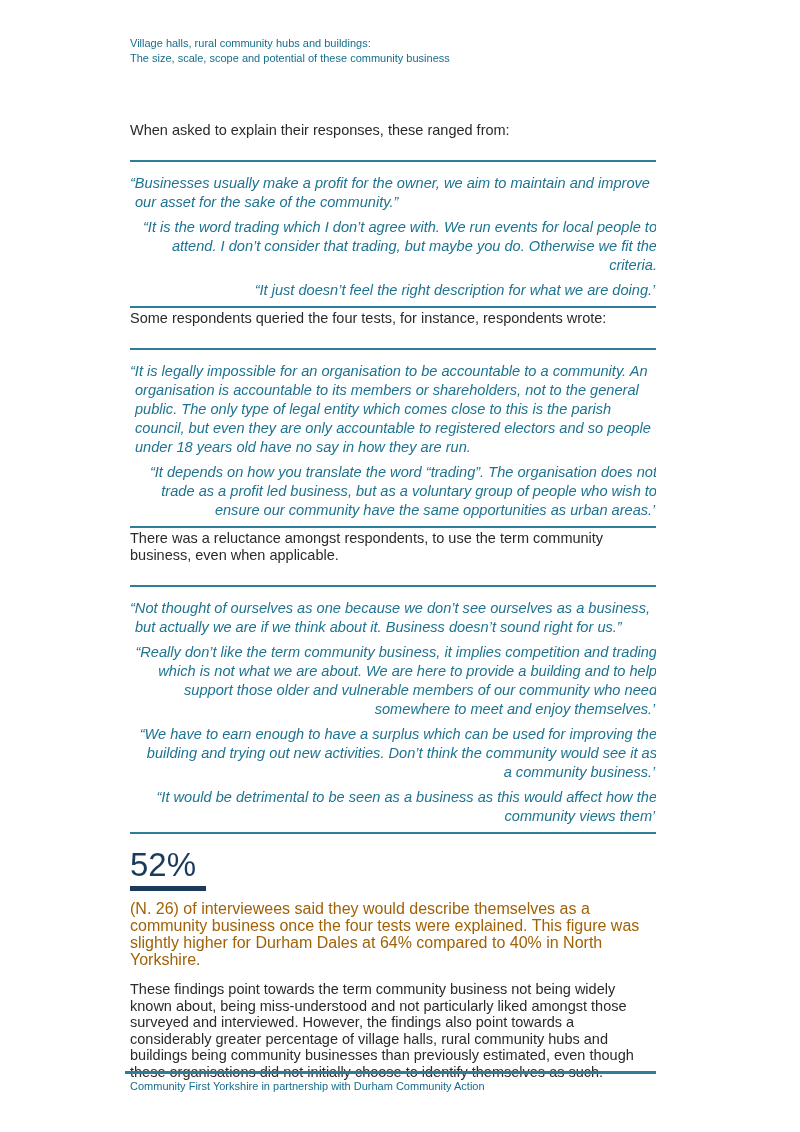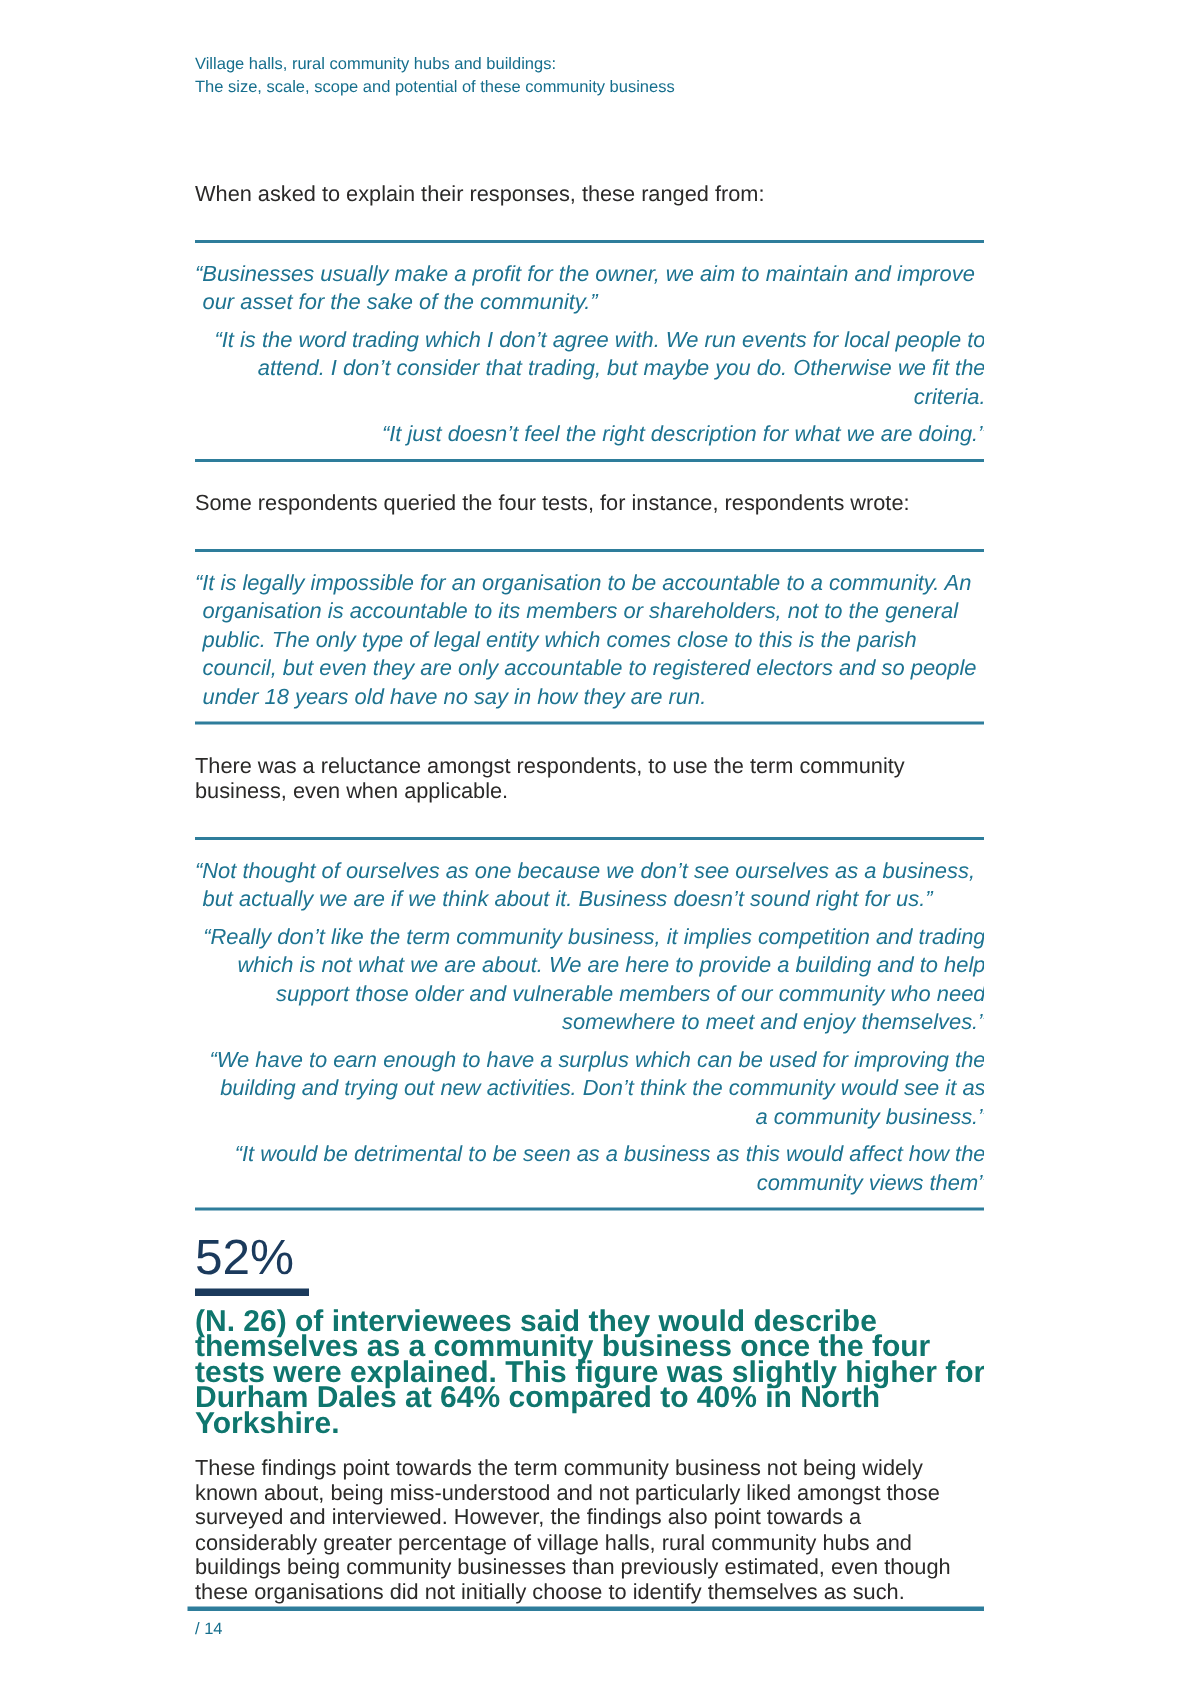--- a/index.html
+++ b/index.html
@@ -32,21 +32,21 @@
     line-height: 17px;
     color: #2b2a29;
   }
   .rule {
     height: 0;
     border-top: 2px solid #2e7d9b;
   }
   .rule.after-text   { margin-top: 21px; }
   .rule.after-quotes { margin-top: 6px; }
   .quote-group { margin-top: 12px; }
-  .after-rule  { margin-top: 20px; }
+  .after-rule  { margin-top: 2px; }
   .quote {
     margin: 0;
     font-size: 14.6px;
     line-height: 19px;
     font-style: italic;
     color: #1d7391;
     text-indent: -5px;
     padding-left: 5px;
   }
   .quote + .quote { margin-top: 6px; text-align: right; }
@@ -58,24 +58,24 @@
     color: #1b3a5c;
   }
   .stat-bar {
     width: 76px;
     height: 5px;
     margin-top: 4px;
     background: #1b3a5c;
   }
   .stat-desc {
     margin: 9px 0 0;
-    font-size: 20px;
+    font-size: 16px;
     line-height: 17px;
-    font-weight: bold;
-    color: #0f766e;
+    font-weight: normal;
+    color: #a16207;
   }
   .closing {
     margin: 13px 0 0;
     font-size: 14.5px;
     line-height: 16.5px;
     color: #2b2a29;
   }
   .footer {
     position: absolute;
     left: 125px;
@@ -119,20 +119,21 @@
     </div>
 
     <div class="rule after-quotes"></div>
 
     <p class="body-text after-rule">Some respondents queried the four tests, for instance, respondents wrote:</p>
 
     <div class="rule after-text"></div>
 
     <div class="quote-group">
       <p class="quote">“It is legally impossible for an organisation to be accountable to a community. An organisation is accountable to its members or shareholders, not to the general public. The only type of legal entity which comes close to this is the parish council, but even they are only accountable to registered electors and so people under 18 years old have no say in how they are run.</p>
+      <p class="quote">“It depends on how you translate the word “trading”. The organisation does not trade as a profit led business, but as a voluntary group of people who wish to ensure our community have the same opportunities as urban areas.”</p>
     </div>
 
     <div class="rule after-quotes"></div>
 
     <p class="body-text after-rule">There was a reluctance amongst respondents, to use the term community business, even when applicable.</p>
 
     <div class="rule after-text"></div>
 
     <div class="quote-group">
       <p class="quote">“Not thought of ourselves as one because we don’t see ourselves as a business, but actually we are if we think about it. Business doesn’t sound right for us.”</p>
@@ -147,17 +148,18 @@
     <div class="stat-bar"></div>
     <p class="stat-desc">(N. 26) of interviewees said they would describe themselves as a community business once the four tests were explained. This figure was slightly higher for Durham Dales at 64% compared to 40% in North Yorkshire.</p>
 
     <p class="closing">These findings point towards the term community business not being widely known about, being miss-understood and not particularly liked amongst those surveyed and interviewed. However, the findings also point towards a considerably greater percentage of village halls, rural community hubs and buildings being community businesses than previously estimated, even though these organisations did not initially choose to identify themselves as such.</p>
 
   </div>
 
   <div class="footer">
     <div class="footer-rule"></div>
     <div class="footer-row">
+      <span>Community First Yorkshire in partnership with Durham Community Action</span>
       <span>/ 14</span>
     </div>
   </div>
 
 </div>
 
 </body></html>

